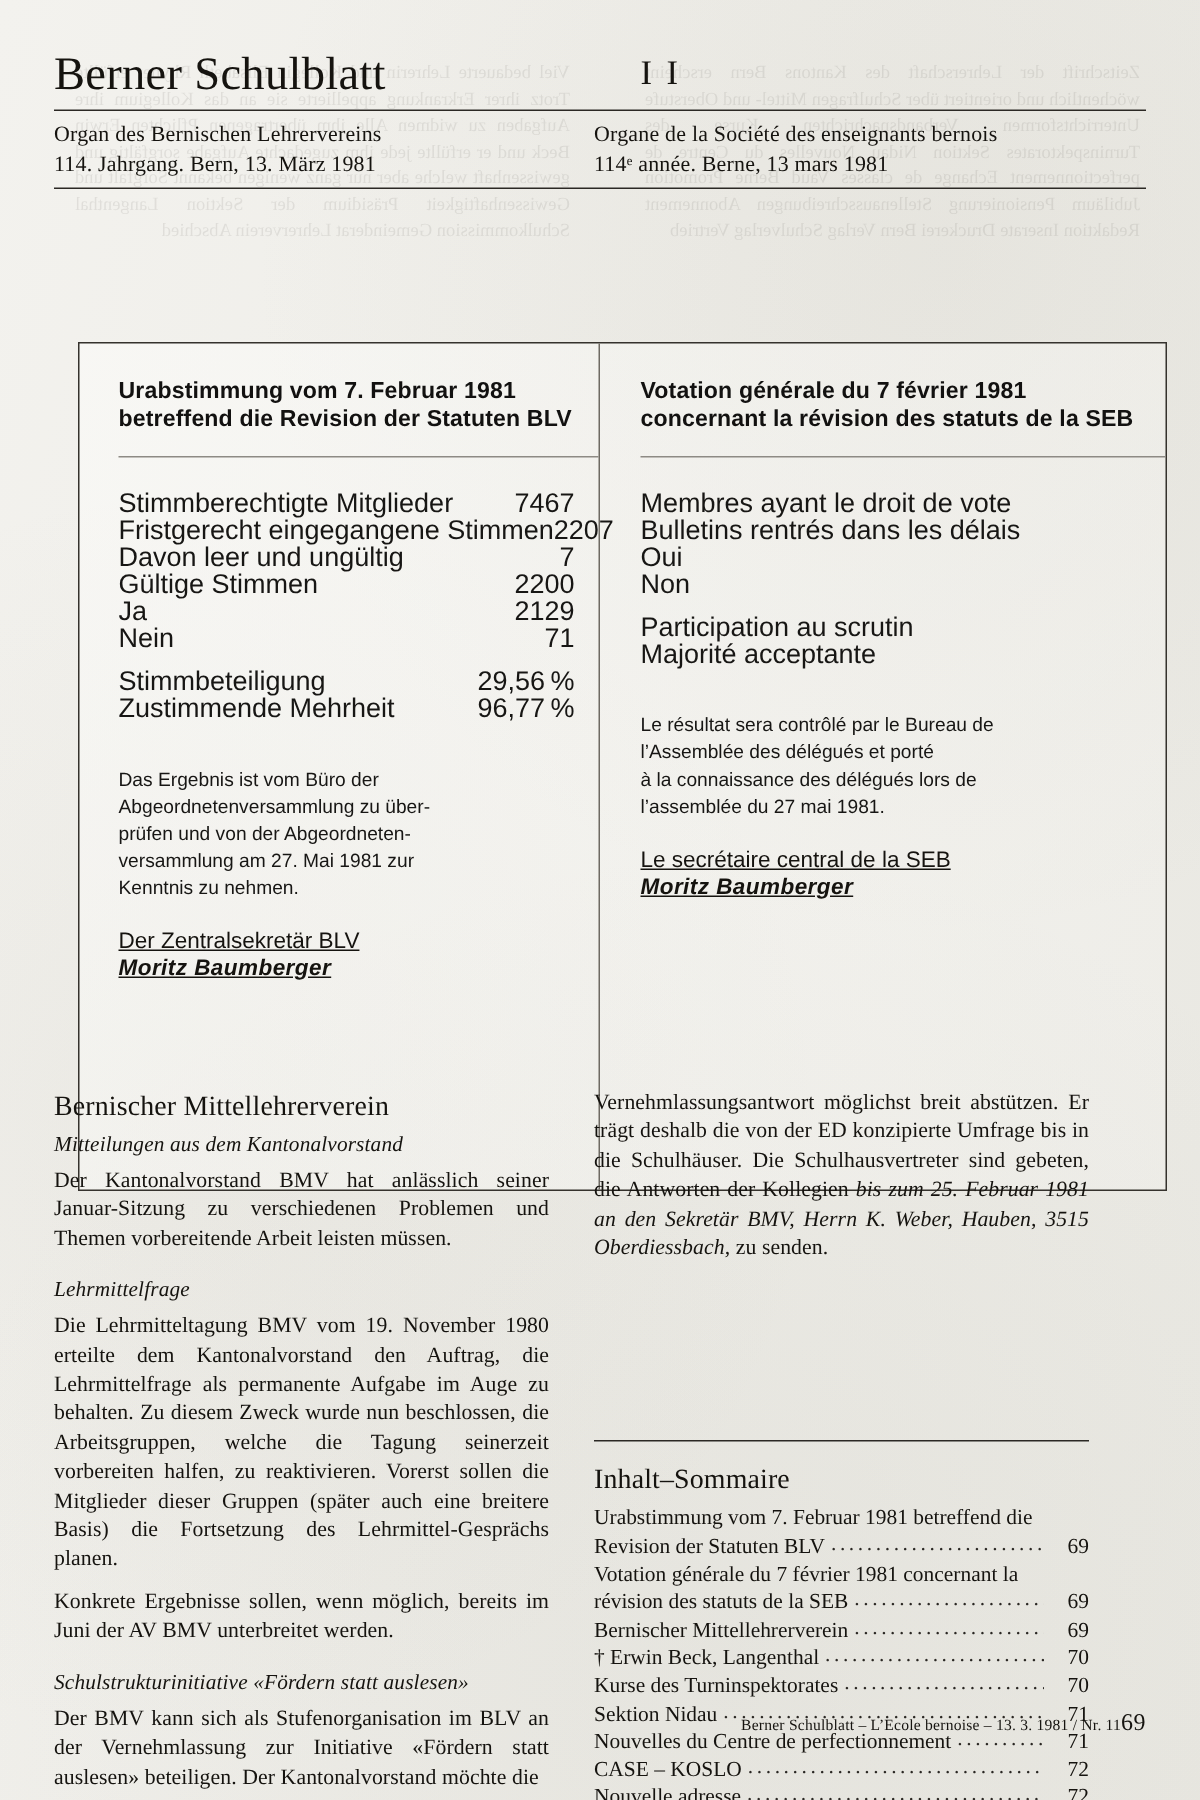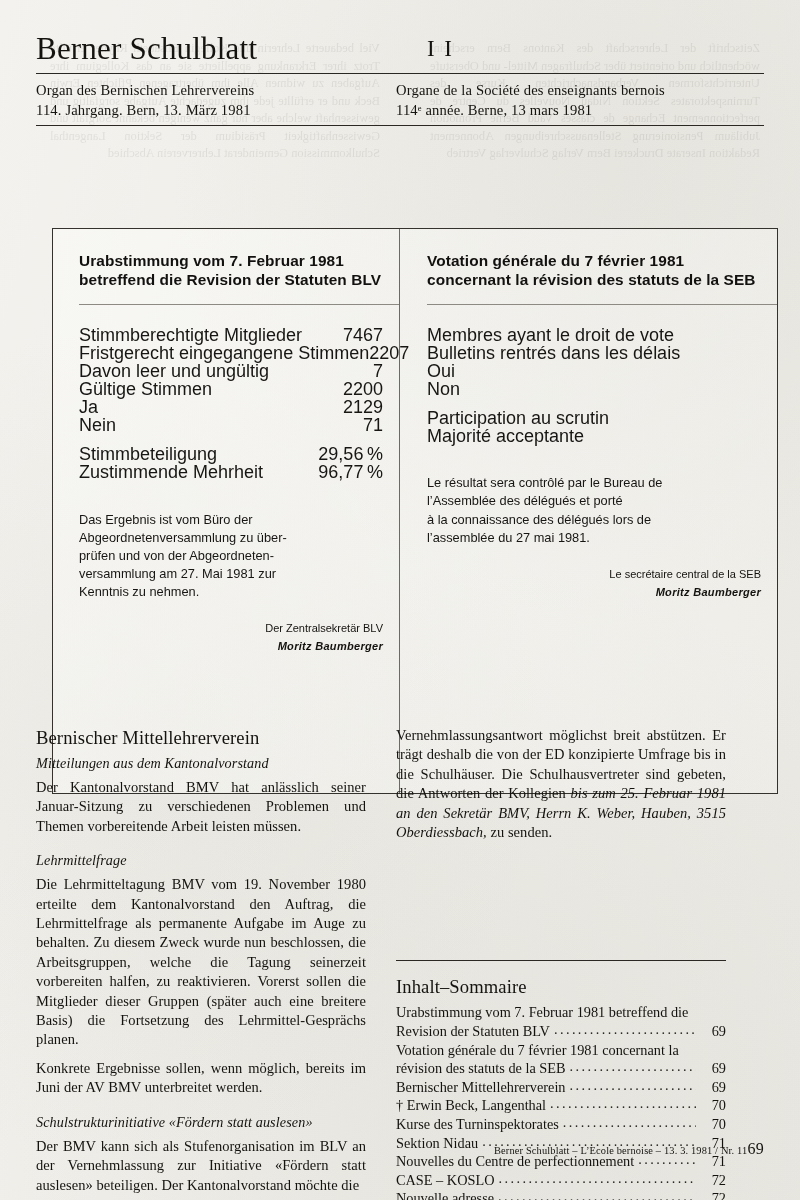--- a/index.html
+++ b/index.html
@@ -73,21 +73,21 @@
   .half-fr .box-rule{margin-right:-16px;}
   .stats{margin-top:21px;font-family:"Liberation Sans",sans-serif;font-size:18px;line-height:18.1px;color:#171614;}
   .stat{display:flex;}
   .stat .lbl{flex:1;white-space:nowrap;}
   .stat .val{text-align:right;white-space:pre;}
   .stats .gap{height:11px;}
   .note{
     margin-top:29px;font-family:"Liberation Sans",sans-serif;
     font-size:12.8px;line-height:18.1px;color:#171614;white-space:pre-line;
   }
-  .sig{margin-top:18px;text-align:right;font-family:"Liberation Sans",sans-serif;font-size:11px;line-height:18.1px;}
+  .sig{margin-top:18px;font-family:"Liberation Sans",sans-serif;font-size:15px;line-height:18.1px;text-decoration:underline;}
   .sig .nm{font-style:italic;font-weight:bold;letter-spacing:.3px;}
   .half-fr .note{margin-top:29px;}
   .half-fr .sig{margin-top:18px;}
 
   
   .col{position:absolute;width:330px;}
   .col-l{left:36px;top:726px;}
   .col-r{left:396px;top:726px;}
   .col h3{
     margin:0 0 4px 0;font-weight:normal;font-size:18.6px;line-height:24px;letter-spacing:.1px;

